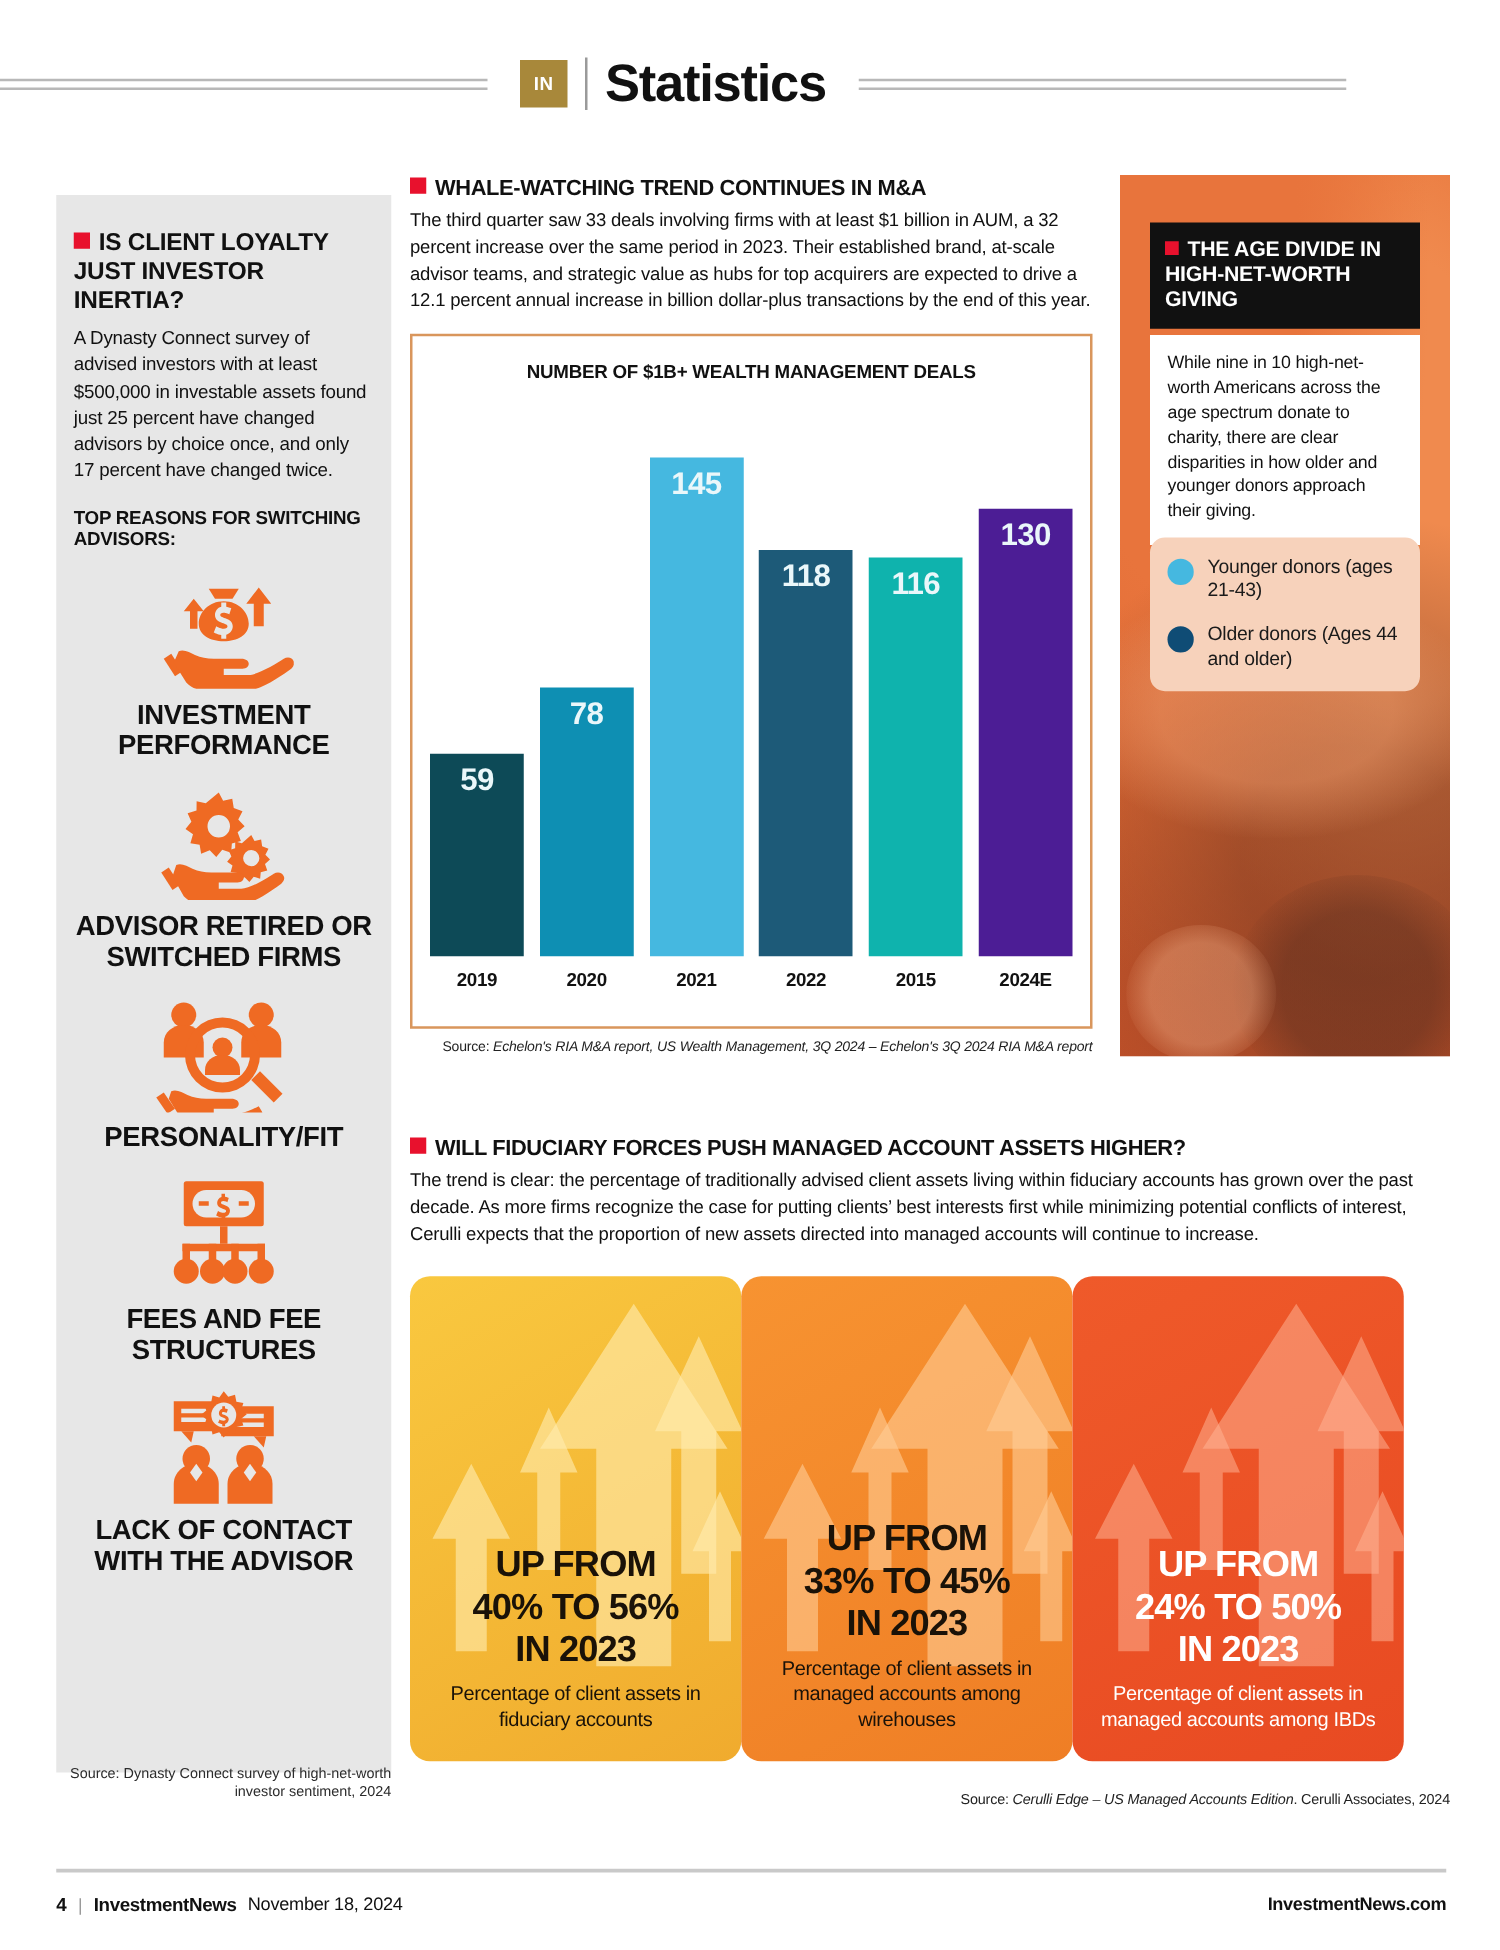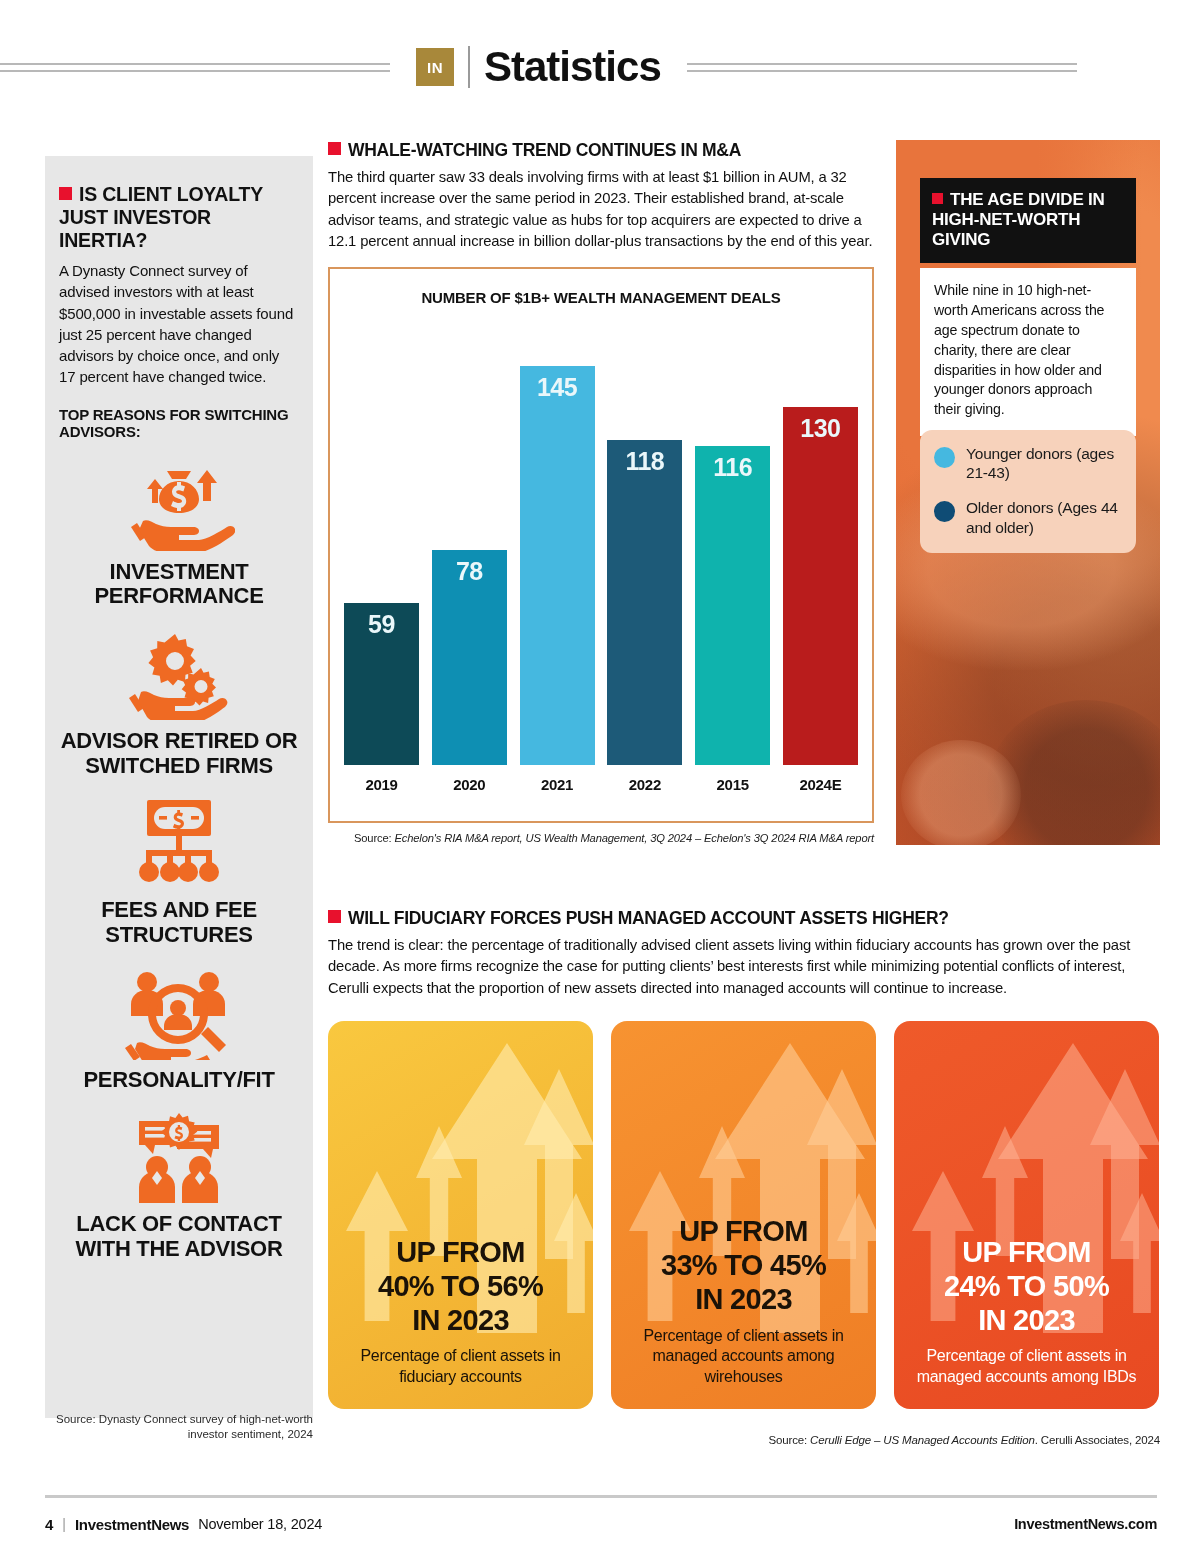--- a/index.html
+++ b/index.html
@@ -120,21 +120,21 @@
   .lg-row { display: flex; gap: 11px; align-items: flex-start; }
   .lg-row + .lg-row { margin-top: 16px; }
   .lg-dot { width: 21px; height: 21px; border-radius: 50%; flex: 0 0 21px; margin-top: 3px; }
   .lg-txt { font-size: 15.5px; line-height: 1.24; letter-spacing: -.2px; color: #1a1a1a; }
 
   
   .bottom { position: absolute; left: 328px; top: 908px; width: 832px; }
   .b-head { font-size: 17.5px; font-weight: bold; letter-spacing: -.3px; }
   .b-body { font-size: 14.8px; line-height: 1.45; margin-top: 6px; letter-spacing: -.15px; }
 
-  .cards { display: flex; gap: 18px; margin-top: 22px; }
+  .cards { display: flex; margin-top: 22px; }
   .card {
     position: relative; width: 265px; height: 388px;
     border-radius: 16px; overflow: hidden;
     display: flex; flex-direction: column; justify-content: flex-end;
     padding: 0 16px 22px 16px;
   }
   .card-art { position: absolute; inset: 0; overflow: hidden; }
   .card-txt { position: relative; z-index: 2; text-align: center; }
   .card-big {
     font-size: 29px; font-weight: bold; line-height: 1.17; letter-spacing: -.7px;
@@ -206,20 +206,38 @@
         <svg width="112" height="90" viewBox="0 0 112 90" fill="#ef6a23">
           <path d="M52 4l3.5 6.5 7.3-1.6 1.2 7.4 7 2.6-3.4 6.6 5.1 5.4-5.6 4.9 2.6 7-7.2 1.9-.6 7.4-7.1-2.3-4.8 5.7-5.2-5.3-6.9 2.8-1.2-7.3-7.4-1.1 2.1-7.2-6-4.3 4.7-5.8-3-6.8 7.1-2.2.1-7.4 7.3 1.7zM52 22a9 9 0 100 18 9 9 0 000-18z"></path>
           <path d="M78 38l2.6 4.7 5.3-1.1.8 5.4 5.1 1.9-2.5 4.8 3.7 3.9-4 3.6 1.8 5.1-5.2 1.4-.5 5.3-5.1-1.6-3.5 4.1-3.8-3.8-5 2-.8-5.3-5.4-.8 1.5-5.2-4.3-3.1 3.4-4.2-2.2-4.9 5.2-1.6.1-5.4 5.3 1.3zM78 50a6.5 6.5 0 100 13 6.5 6.5 0 000-13z"></path>
           <path d="M6 68l6-4 9 14-6 4z"></path>
           <path d="M18 62c4-2 9 1 13 3 5 2 9 3 15 3h20c4 0 6 2 6 4 0 3-3 4-6 4H52v5h18c7 0 20-8 26-12 3-2 7-1 8 2 1 2 0 4-2 6-7 5-22 16-31 16H38c-6 0-10-2-14-6l-9-16z"></path>
         </svg>
       </div>
       <div class="sb-label">ADVISOR RETIRED OR SWITCHED FIRMS</div>
     </div>
 
+
+    <div class="sb-item">
+      <div class="sb-icon">
+        <svg width="116" height="92" viewBox="0 0 116 92" fill="#ef6a23">
+          <circle cx="26" cy="14" r="10"></circle>
+          <path d="M10 48V36c0-8 7-14 16-14s16 6 16 14v12z"></path>
+          <circle cx="88" cy="14" r="10"></circle>
+          <path d="M72 48V36c0-8 7-14 16-14s16 6 16 14v12z"></path>
+          <path d="M57 16a30 30 0 100 60 30 30 0 000-60zm0 8a22 22 0 110 44 22 22 0 010-44z"></path>
+          <circle cx="57" cy="40" r="8"></circle>
+          <path d="M43 62v-4c0-7 6-12 14-12s14 5 14 12v4z"></path>
+          <path d="M80 66l7-7 18 18-7 7z"></path>
+          <path d="M4 80l6-4 9 13-6 4z"></path>
+          <path d="M16 75c4-2 9 1 13 3 5 2 9 3 15 3h20c4 0 6 2 6 4 0 3-3 4-6 4H50v4h18c5 0 12-3 18-6l3 5c-7 4-16 8-22 8H36c-6 0-10-2-14-6l-8-13z"></path>
+        </svg>
+      </div>
+      <div class="sb-label">PERSONALITY/FIT</div>
+    </div>
 
     <div class="sb-item">
       <div class="sb-icon">
         <svg width="116" height="92" viewBox="0 0 116 92" fill="#ef6a23">
           <rect x="26" y="2" width="64" height="36" rx="2"></rect>
           <rect x="33" y="9" width="50" height="22" rx="11" fill="#e7e7e7"></rect>
           <path d="M59 12v2.4c1.6.2 3 .9 3 .9l-1.1 3.4s-1.7-.9-3.3-.9c-1.2 0-1.8.6-1.8 1.3 0 2.2 7.2 1.5 7.2 6.4 0 2.4-1.7 4.3-3.8 4.9V33h-3v-2.2c-2.2-.2-4.3-1.5-4.3-1.5l1.5-3.5s2.2 1.4 4.3 1.4c1.4 0 2.2-.7 2.2-1.5 0-2.2-7.2-1.5-7.2-6.4 0-2.2 1.5-4.2 3.5-4.7V12z"></path>
           <rect x="38" y="18" width="8" height="3.6"></rect>
           <rect x="70" y="18" width="8" height="3.6"></rect>
           <rect x="55" y="38" width="6" height="14"></rect>
@@ -228,38 +246,20 @@
           <rect x="46" y="52" width="6" height="14"></rect>
           <rect x="64" y="52" width="6" height="14"></rect>
           <rect x="85" y="52" width="6" height="14"></rect>
           <circle cx="28" cy="74" r="10"></circle>
           <circle cx="49" cy="74" r="10"></circle>
           <circle cx="67" cy="74" r="10"></circle>
           <circle cx="88" cy="74" r="10"></circle>
         </svg>
       </div>
       <div class="sb-label">FEES AND FEE STRUCTURES</div>
-    </div>
-
-    <div class="sb-item">
-      <div class="sb-icon">
-        <svg width="116" height="92" viewBox="0 0 116 92" fill="#ef6a23">
-          <circle cx="26" cy="14" r="10"></circle>
-          <path d="M10 48V36c0-8 7-14 16-14s16 6 16 14v12z"></path>
-          <circle cx="88" cy="14" r="10"></circle>
-          <path d="M72 48V36c0-8 7-14 16-14s16 6 16 14v12z"></path>
-          <path d="M57 16a30 30 0 100 60 30 30 0 000-60zm0 8a22 22 0 110 44 22 22 0 010-44z"></path>
-          <circle cx="57" cy="40" r="8"></circle>
-          <path d="M43 62v-4c0-7 6-12 14-12s14 5 14 12v4z"></path>
-          <path d="M80 66l7-7 18 18-7 7z"></path>
-          <path d="M4 80l6-4 9 13-6 4z"></path>
-          <path d="M16 75c4-2 9 1 13 3 5 2 9 3 15 3h20c4 0 6 2 6 4 0 3-3 4-6 4H50v4h18c5 0 12-3 18-6l3 5c-7 4-16 8-22 8H36c-6 0-10-2-14-6l-8-13z"></path>
-        </svg>
-      </div>
-      <div class="sb-label">PERSONALITY/FIT</div>
     </div>
 
     <div class="sb-item">
       <div class="sb-icon">
         <svg width="112" height="94" viewBox="0 0 112 94" fill="#ef6a23">
           <path d="M16 10h42v24H16z"></path>
           <path d="M22 34h10l-2 9z"></path>
           <rect x="22" y="16" width="30" height="3.6" fill="#e7e7e7"></rect>
           <rect x="22" y="23" width="30" height="3.6" fill="#e7e7e7"></rect>
           <path d="M54 14h42v24H54z"></path>
@@ -311,21 +311,21 @@
             <div class="bar" style="height: 73.75%; background: rgb(29, 90, 120);">
               <span class="bar-val">118</span>
             </div>
           </div>
           <div class="bar-col">
             <div class="bar" style="height: 72.5%; background: rgb(15, 179, 173);">
               <span class="bar-val">116</span>
             </div>
           </div>
           <div class="bar-col">
-            <div class="bar" style="height: 81.25%; background: #b91c1c;">
+            <div class="bar" style="height: 81.25%; background: #4c1d95;">
               <span class="bar-val">130</span>
             </div>
           </div>
         </div>
       <div class="xaxis" id="xaxis">
           <span class="xtick">2019</span>
           <span class="xtick">2020</span>
           <span class="xtick">2021</span>
           <span class="xtick">2022</span>
           <span class="xtick">2015</span>

